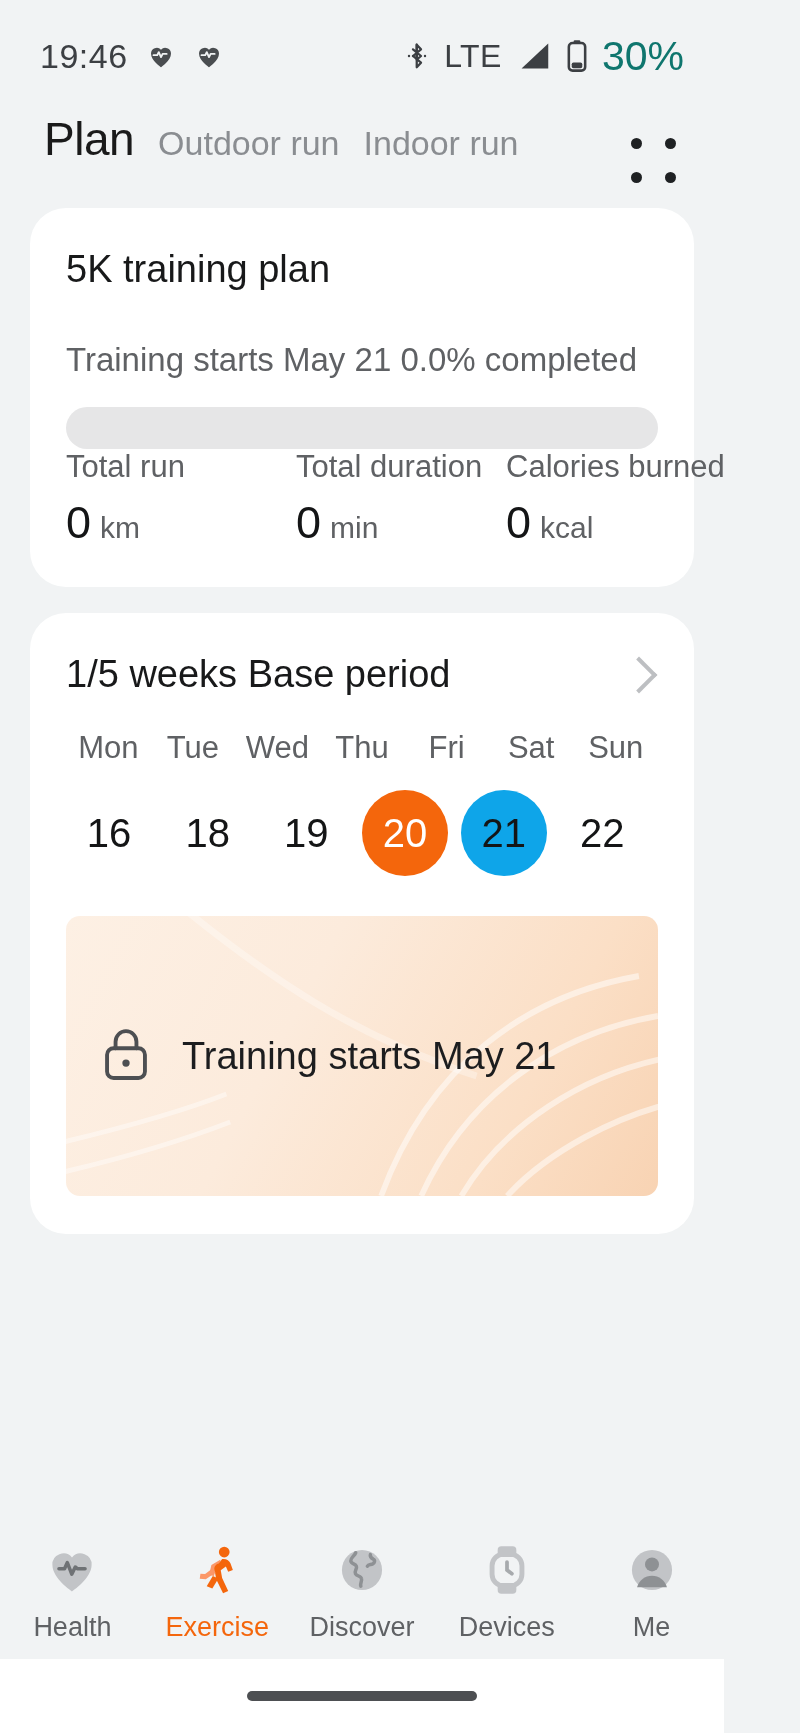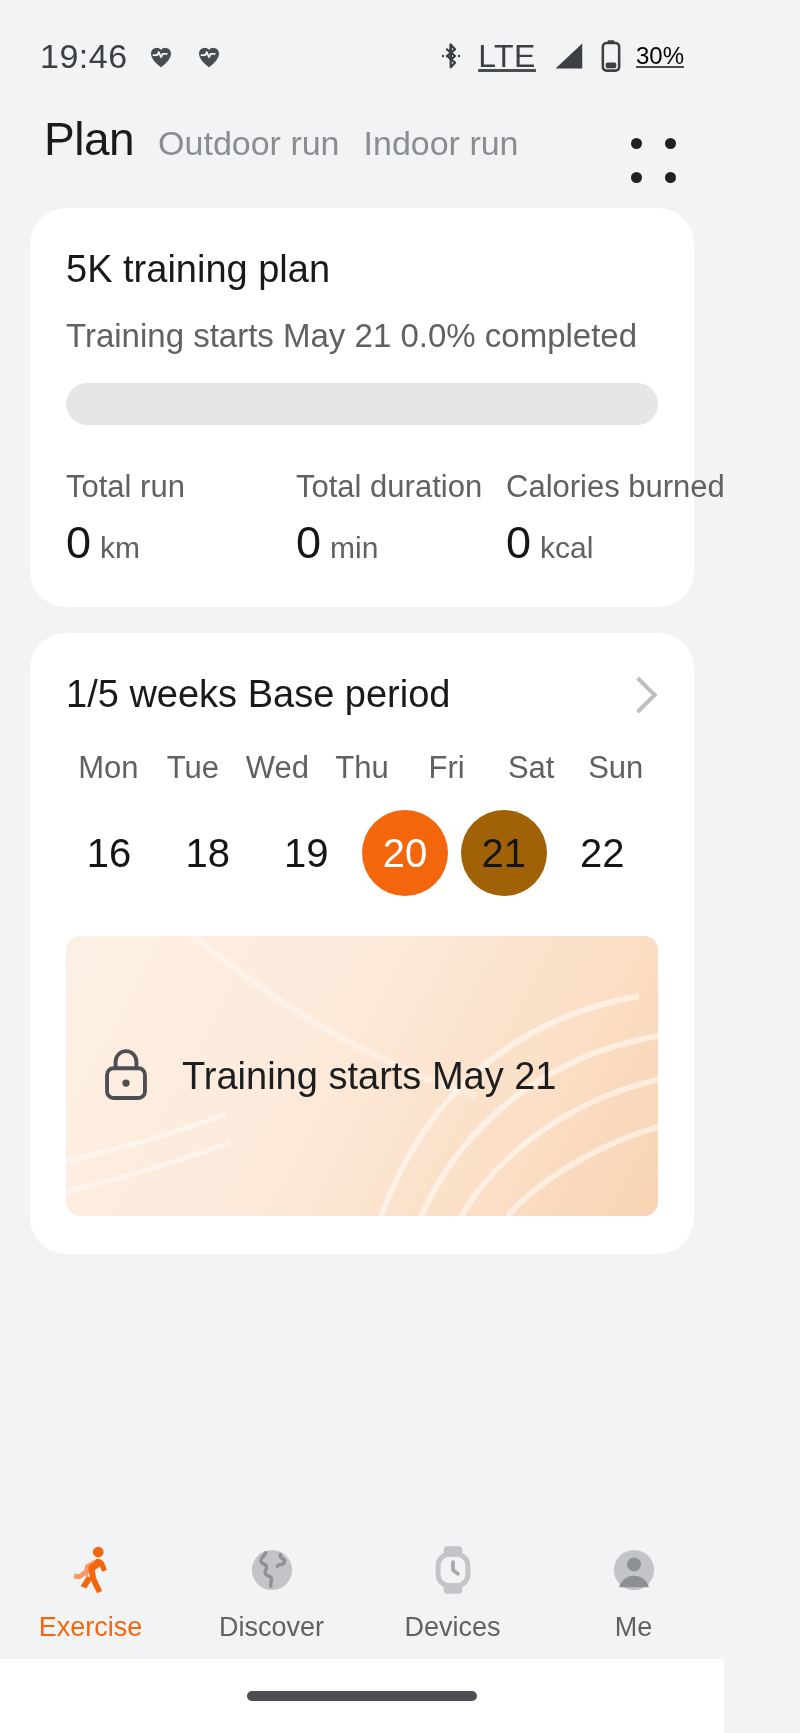--- a/index.html
+++ b/index.html
@@ -22,24 +22,24 @@
     height:112px;
     display:flex; align-items:center;
     padding:0 40px;
     color:#4a4d50;
     flex:0 0 auto;
   }
   .sb-left { display:flex; align-items:center; gap:18px; }
   .sb-time { font-size:34px; letter-spacing:0.5px; color:#3c3f43; }
   .sb-right {
     margin-left:auto;
-    display:flex; align-items:center; gap:14px;text-decoration:underline;
+    display:flex; align-items:center; gap:14px;
   }
   .sb-lte { font-size:32px; color:#3c3f43; letter-spacing:0.5px; }
-  .sb-batt-text { font-size:24px; color:#000000; }
+  .sb-batt-text { font-size:41px; color:#0f766e; }
   .ico { display:inline-block; line-height:0; }
 
   
   .tabbar {
     display:flex; align-items:baseline;
     padding:0 44px;
     height:96px;
     gap:24px;
     flex:0 0 auto;
   }
@@ -66,35 +66,35 @@
 
   
   .scroll { flex:1 1 auto; padding:0 30px; overflow:hidden; }
   .card {
     background:#ffffff;
     border-radius:36px;
     padding:40px 36px 38px 36px;
   }
   .card + .card { margin-top:26px; }
 
-  .card-title { font-size:38px; color:#18191a; margin-bottom:26px; }
+  .card-title { font-size:38px; color:#18191a; margin-bottom:50px; }
   .card-sub   { font-size:33px; color:#5f6164; margin-bottom:28px; }
 
   .progress-track {
     height:42px; border-radius:21px;
     background:#e6e6e7; width:100%;
     position:relative; overflow:hidden;
   }
   .progress-fill {
     position:absolute; left:0; top:0; bottom:0;
     border-radius:21px; background:#f4660c;
   }
 
   .stats {
-    display:flex; margin-top:44px;
+    display:flex; 
   }
   .stat { flex:1 1 0; }
   .stat:nth-child(1) { flex:0 0 230px; }
   .stat:nth-child(2) { flex:0 0 210px; }
   .stat-label { font-size:31px; color:#5f6164; white-space:nowrap; }
   .stat-value { margin-top:12px; display:flex; align-items:baseline; gap:9px; }
   .stat-num { font-size:45px; color:#141516; }
   .stat-unit { font-size:30px; color:#5f6164; }
 
   
@@ -121,21 +121,21 @@
   .date-row { margin-top:24px; }
   .date-cell {
     display:flex; align-items:center; 
   }
   .date-bub {
     width:86px; height:86px; border-radius:50%;
     display:flex; align-items:center; justify-content:center;
     font-size:40px; color:#141516;
   }
   .date-bub.sel { background:#f4660c; color:#ffffff; }
-  .date-bub.soft { background:#a16207; color:#141516; }
+  .date-bub.soft { background:#0ea5e9; color:#141516; }
 
   
   .banner {
     margin-top:40px;
     height:280px;
     border-radius:14px;
     position:relative; overflow:hidden;
     background:linear-gradient(118deg,#fdf0e4 0%,#fcebdc 38%,#fbdfc6 75%,#f8d3b3 100%);
     display:flex; align-items:center;
     padding-left:34px;
@@ -324,20 +324,29 @@
         </span>
         <span class="banner-text">Training starts May 21</span>
       </div>
     </div>
 
     <div class="spacer"></div>
   </div>
 
   <div class="bottomnav">
 
+    <div class="navitem">
+      <span class="ico">
+        <svg width="56" height="56" viewBox="0 0 24 24">
+          <path d="M12 21.2S3.6 15.6 3.6 9.9A4.75 4.75 0 0 1 12 6.6a4.75 4.75 0 0 1 8.4 3.3c0 5.7-8.4 11.3-8.4 11.3z" fill="#c2c4c7"></path>
+          <path d="M6.4 11.5h2.4l1.2-2.7 1.9 5 1.5-3.1 1 0.8h3.2" fill="none" stroke="#6f7275" stroke-width="1.5" stroke-linecap="round" stroke-linejoin="round"></path>
+        </svg>
+      </span>
+      <span class="navlabel">Health</span>
+    </div>
 
     <div class="navitem active">
       <span class="ico">
         <svg width="56" height="56" viewBox="0 0 24 24">
           <circle cx="15.1" cy="4.3" r="2.3" fill="#f4660c"></circle>
           <path d="M13.4 7.6 9.6 9.9l-1 4.2 2.1 0.5 0.8-3.1 2.2-1.2" fill="#fb9768"></path>
           <path d="M14.2 7.3c1.6-.3 3.1.5 3.6 1.9l1 2.8-2 .8-1-2.3-2.2 1.6.6 3.3 2.6 5.6-2.2 1-2.9-5.9-.8-4.3c-.2-1.2.6-2.3 1.9-2.6z" fill="#f4660c"></path>
           <path d="M11.4 13.1 7.2 16l-2.6-.3.3-2.1 2 .1 3-2.2z" fill="#fb9768"></path>
           <path d="M12.6 15.6 10 19.9l-2.4-.9 2.6-4.4z" fill="#f4660c"></path>
         </svg>

